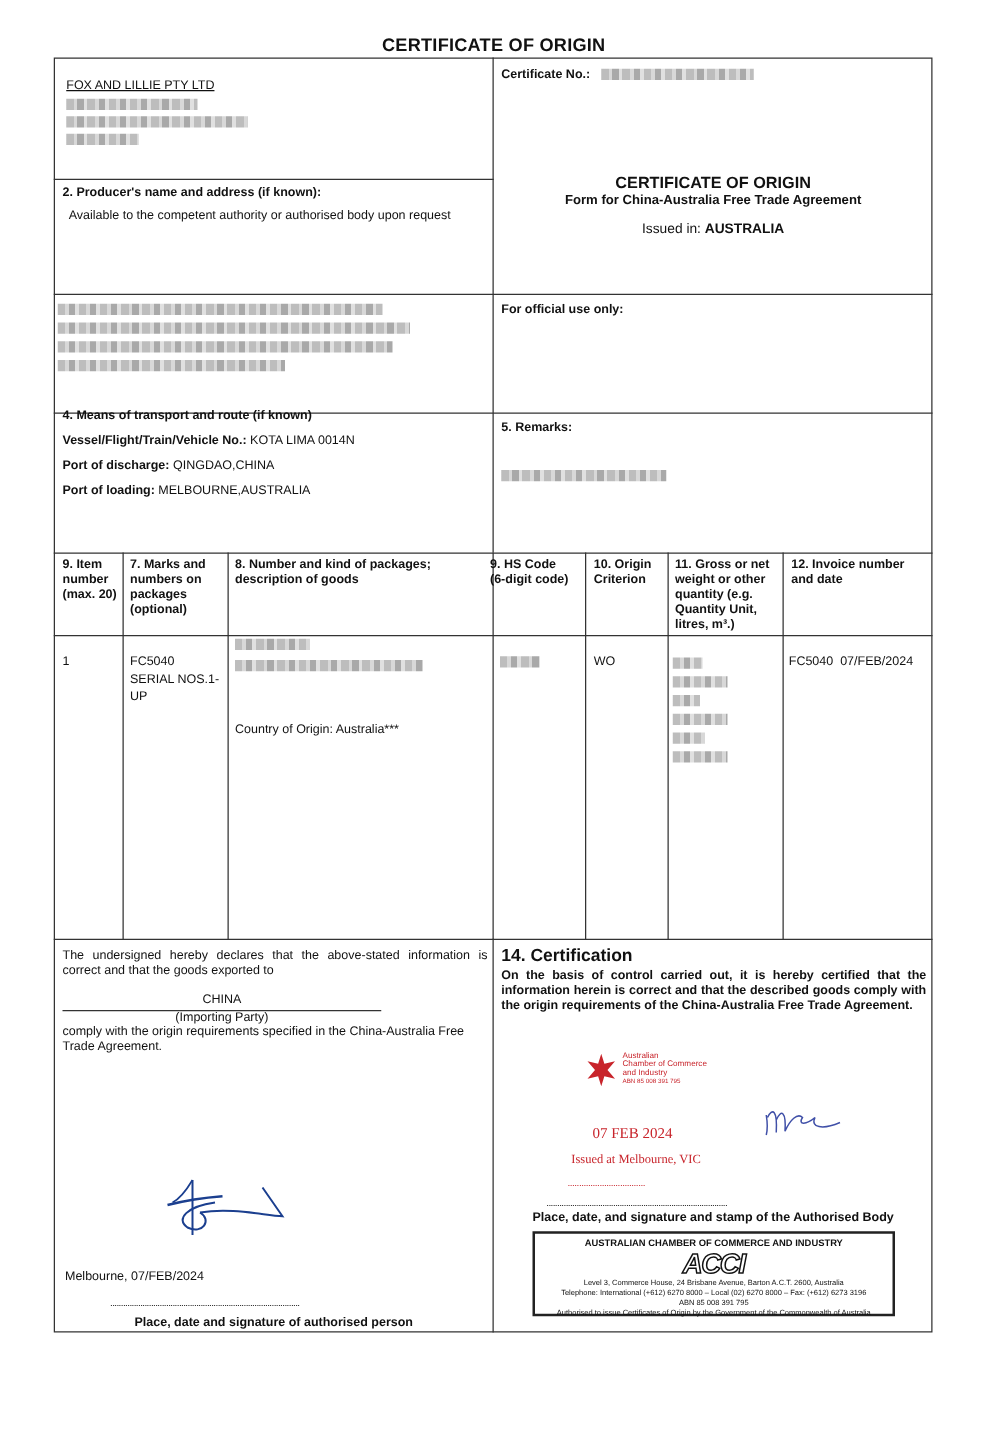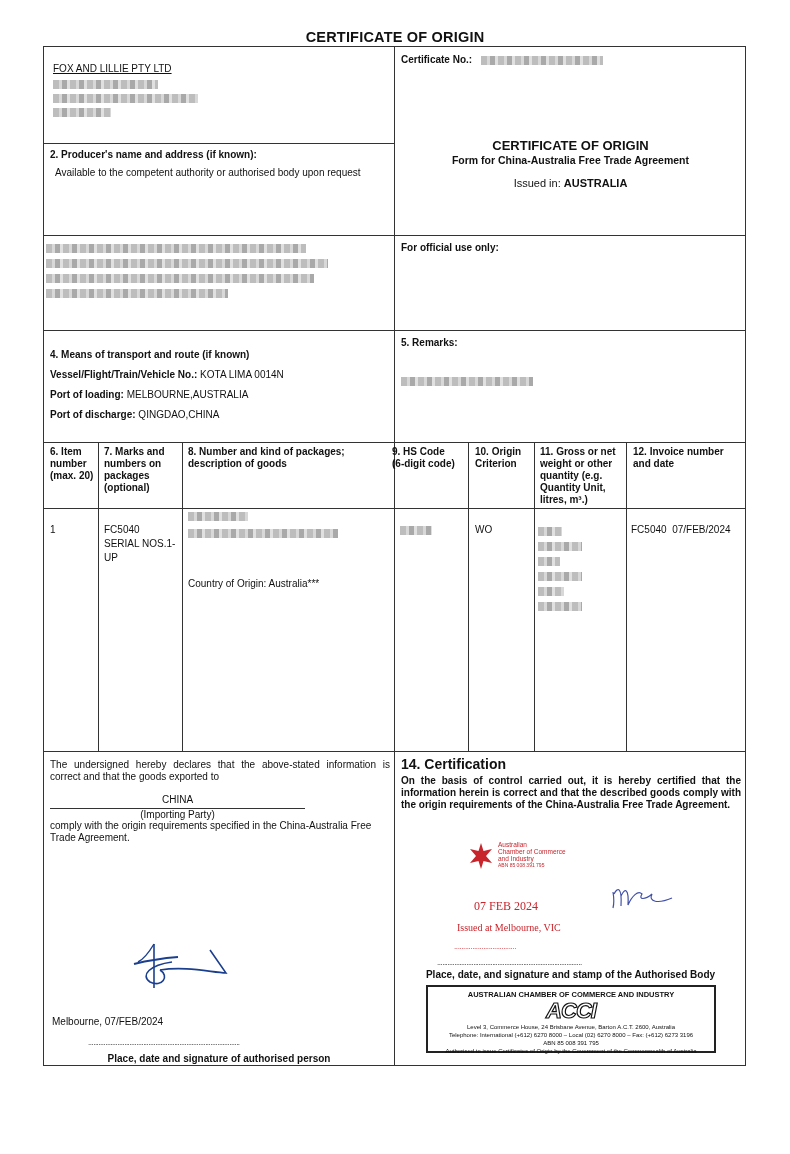--- a/index.html
+++ b/index.html
@@ -70,42 +70,42 @@
   <div><span class="blur" style="width:260px;"></span></div>
   <div style="margin-top:4px;"><span class="blur" style="width:282px;"></span></div>
   <div style="margin-top:4px;"><span class="blur" style="width:268px;"></span></div>
   <div style="margin-top:4px;"><span class="blur" style="width:182px;"></span></div>
 </div>
 
 <div class="cell" style="left:401px; top:242px; width:340px;">
   <div class="lbl">For official use only:</div>
 </div>
 
-<div class="cell" style="left:50px; top:349px; width:340px;">
+<div class="cell" style="left:50px; top:327px; width:340px;">
   <div class="lbl">4. Means of transport and route  (if known)</div>
   <div style="margin-top:9px;">
     <span class="lbl">Vessel/Flight/Train/Vehicle No.:</span>
     <span>KOTA LIMA 0014N</span>
   </div>
   <div style="margin-top:9px;">
+    <span class="lbl">Port of discharge:</span>
+    <span>QINGDAO,CHINA</span>
+  </div>
+  <div style="margin-top:9px;">
     <span class="lbl">Port of loading:</span>
     <span>MELBOURNE,AUSTRALIA</span>
-  </div>
-  <div style="margin-top:9px;">
-    <span class="lbl">Port of discharge:</span>
-    <span>QINGDAO,CHINA</span>
   </div>
 </div>
 
 <div class="cell" style="left:401px; top:337px; width:340px;">
   <div class="lbl">5. Remarks:</div>
   <div style="margin-top:27px;"><span class="blur" style="width:132px;"></span></div>
 </div>
 
-<div class="cell lbl" style="left:50px; top:446px; width:46px; line-height:12px;">6. Item number (max. 20)</div>
+<div class="cell lbl" style="left:50px; top:446px; width:46px; line-height:12px;">9. Item number (max. 20)</div>
 <div class="cell lbl" style="left:104px; top:446px; width:76px; line-height:12px;">7. Marks and numbers on packages (optional)</div>
 <div class="cell lbl" style="left:188px; top:446px; width:200px; line-height:12px;">8. Number and kind of packages; description of goods</div>
 <div class="cell lbl" style="left:392px; top:446px; width:64px; line-height:12px;">9. HS Code (6-digit code)</div>
 <div class="cell lbl" style="left:475px; top:446px; width:56px; line-height:12px;">10. Origin Criterion</div>
 <div class="cell lbl" style="left:540px; top:446px; width:84px; line-height:12px;">11. Gross or net weight or other quantity (e.g. Quantity Unit, litres, m³.)</div>
 <div class="cell lbl" style="left:633px; top:446px; width:110px; line-height:12px;">12. Invoice number and date</div>
 
 <div class="cell txt" style="left:50px; top:523px;">1</div>
 <div class="cell txt" style="left:104px; top:523px; width:78px;">
   <div>FC5040</div>

